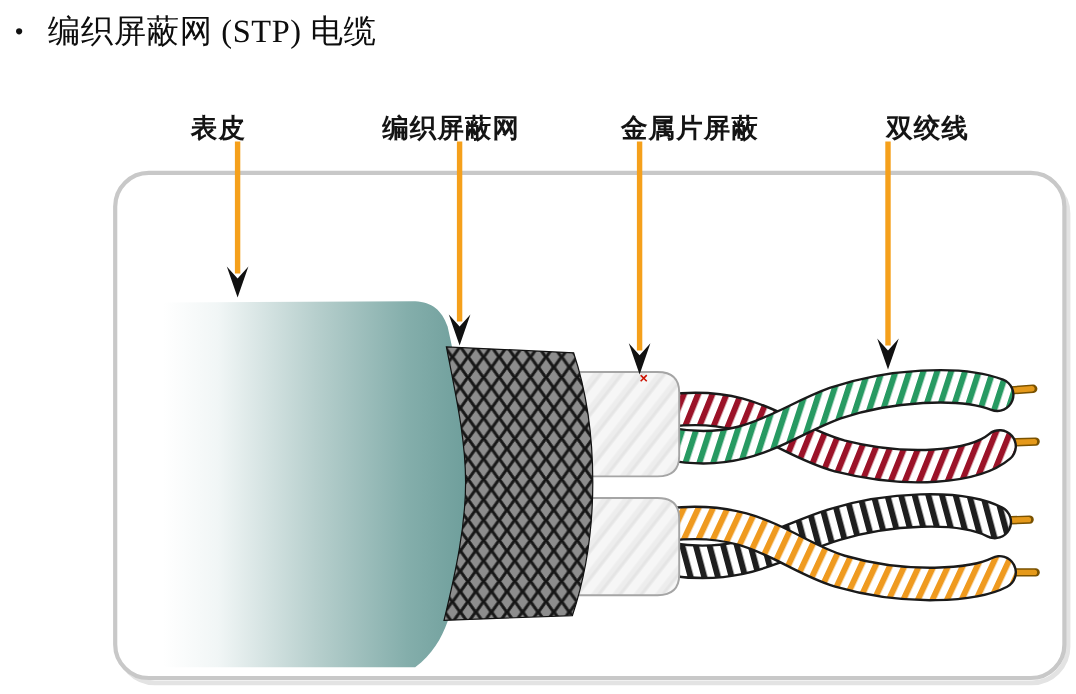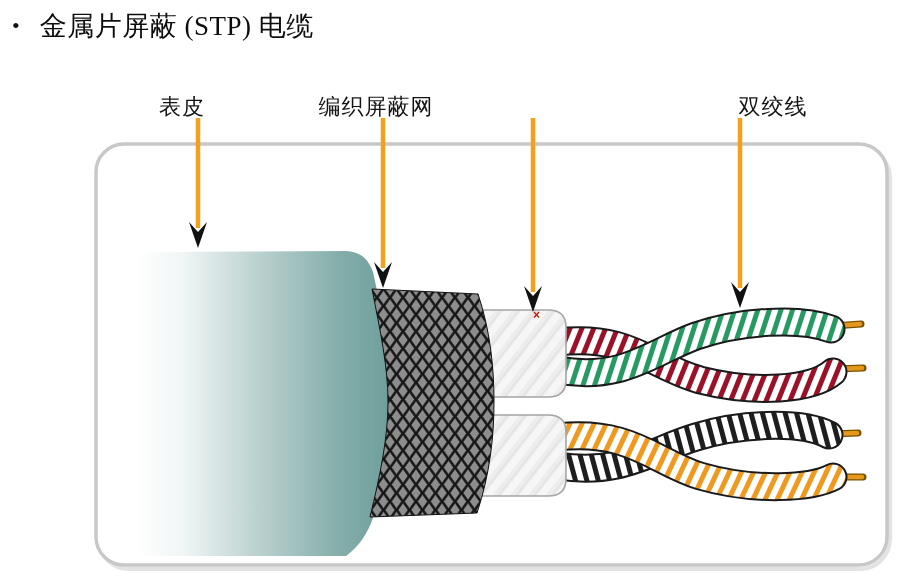--- a/index.html
+++ b/index.html
@@ -22,38 +22,39 @@
   }
   .title-text{
     font-family:"Liberation Serif",serif;
     font-size:27px;line-height:36px;
     letter-spacing:0.5px;
     color:#0d0d0d;
   }
   .part-label{
     position:absolute;top:92px;
     transform:translateX(-50%);
-    font-size:22px;font-weight:normal;
+    font-size:22px;font-weight:bold;
     letter-spacing:1px;
     color:#141414;white-space:nowrap;
   }
   svg{position:absolute;left:0;top:0;}
 </style>
 </head>
 <body>
 
 <div class="stage">
 
   <div class="title-row">
     <span class="title-bullet">•</span>
-    <span class="title-text">金属片屏蔽 (STP) 电缆</span>
+    <span class="title-text">编织屏蔽网 (STP) 电缆</span>
   </div>
 
   <div class="part-label" style="left:182px;">表皮</div>
   <div class="part-label" style="left:376px;">编织屏蔽网</div>
+  <div class="part-label" style="left:575px;">金属片屏蔽</div>
   <div class="part-label" style="left:773px;text-align:right;">双绞线</div>
 
   <svg width="897" height="578" viewBox="0 0 897 578">
     <defs>
       <linearGradient id="jacketGrad" x1="0" y1="0" x2="1" y2="0">
         <stop offset="0" stop-color="#ffffff"></stop>
         <stop offset="0.18" stop-color="#f1f6f6"></stop>
         <stop offset="0.50" stop-color="#b7cfcd"></stop>
         <stop offset="0.80" stop-color="#84aeab"></stop>
         <stop offset="1" stop-color="#6e9e9b"></stop>

